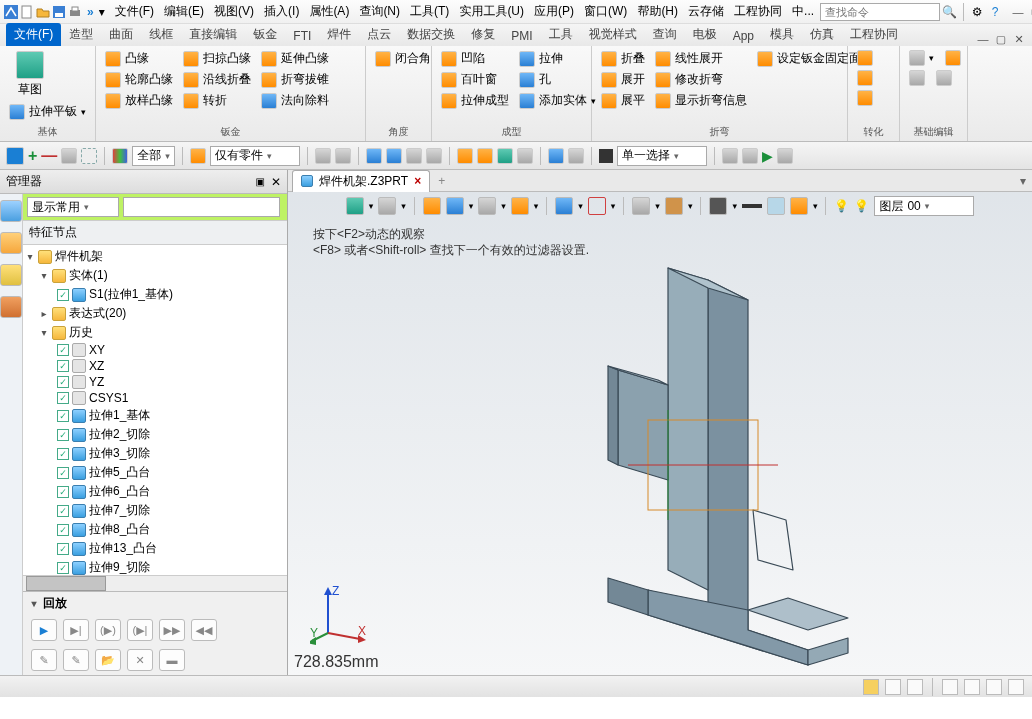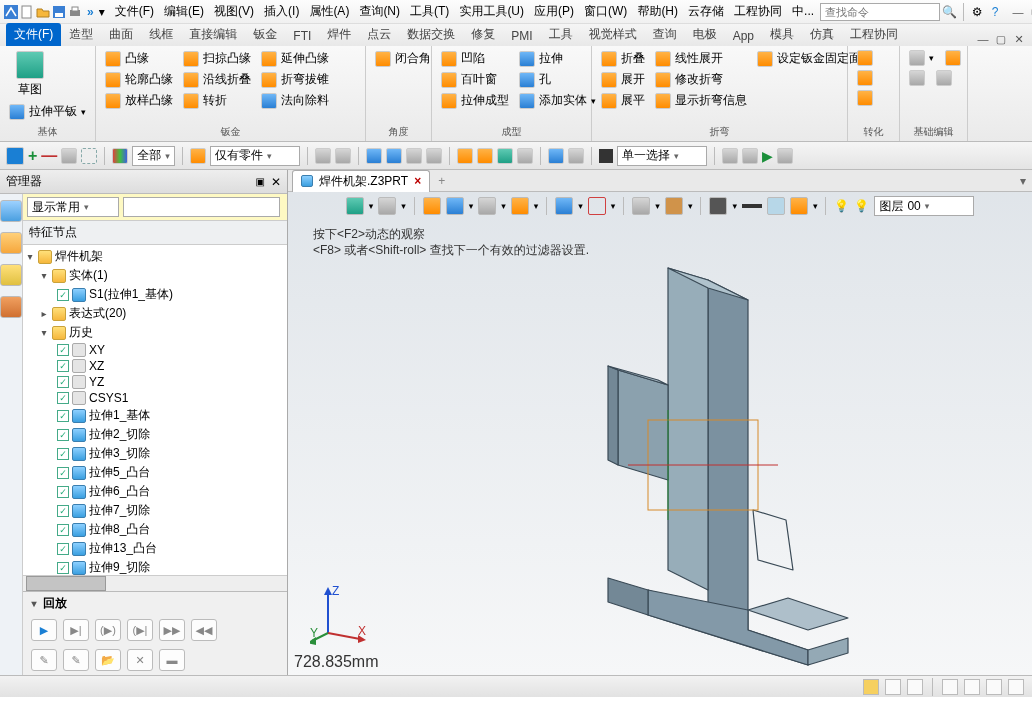--- a/index.html
+++ b/index.html
@@ -33,21 +33,21 @@
 
 .toolbar2 { height:28px; background:linear-gradient(#f5f5f5,#e4e4e4); border-bottom:1px solid #bbb; display:flex; align-items:center; gap:4px; padding:0 6px; }
 .sep { width:1px; height:18px; background:#bbb; margin:0 3px; }
 .combo { height:20px; border:1px solid #aaa; background:#fff; padding:0 4px; font-size:11px; display:flex; align-items:center; gap:4px; }
 .combo .dd { font-size:9px; color:#666; }
 
 .workspace { display:flex; height:505px; }
 .manager { width:288px; border-right:1px solid #aaa; display:flex; flex-direction:column; background:#f6f6f6; }
 .mgr-title { background:linear-gradient(#eee,#ddd); padding:3px 6px; display:flex; align-items:center; border-bottom:1px solid #bbb; }
 .mgr-title .spacer { flex:1; }
-.mgr-bar { display:flex; align-items:center; padding:3px 4px; gap:4px; border-bottom:1px solid #ccc; background:#fef9c3; }
+.mgr-bar { display:flex; align-items:center; padding:3px 4px; gap:4px; border-bottom:1px solid #ccc; background:#bef264; }
 .mgr-content { flex:1; display:flex; overflow:hidden; }
 .mgr-iconcol { width:34px; background:#eef2f6; border-right:1px solid #ccc; display:flex; flex-direction:column; align-items:center; gap:10px; padding-top:6px; }
 .mgr-iconcol div { width:22px; height:22px; border:1px solid #bbb; border-radius:3px; }
 .tree { flex:1; background:#fff; overflow:auto; font-size:12px; padding:2px 0; }
 .trow { display:flex; align-items:center; gap:3px; padding:1px 2px; white-space:nowrap; }
 .twist { width:10px; text-align:center; color:#555; font-size:10px; }
 .chk { width:12px; height:12px; border:1px solid #4a8; background:#fff; display:inline-flex; align-items:center; justify-content:center; font-size:9px; color:#2a7; }
 .chk::after{content:"✓";}
 .fico { width:14px; height:14px; border-radius:2px; }
 .fico-y { background:linear-gradient(#ffe07a,#f6b73c); border:1px solid #caa23a; }

